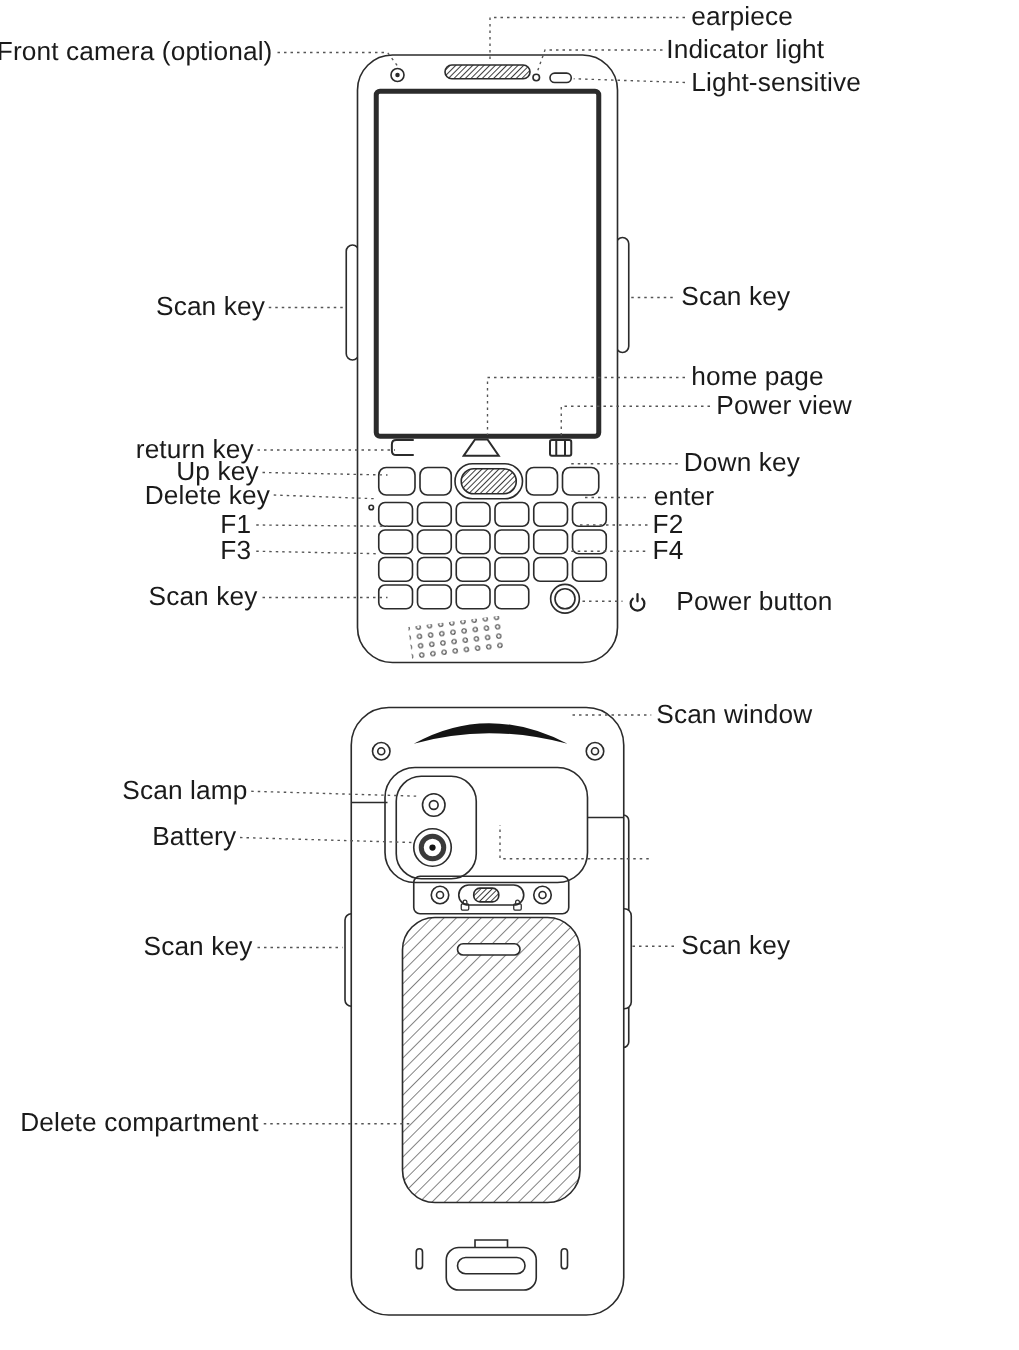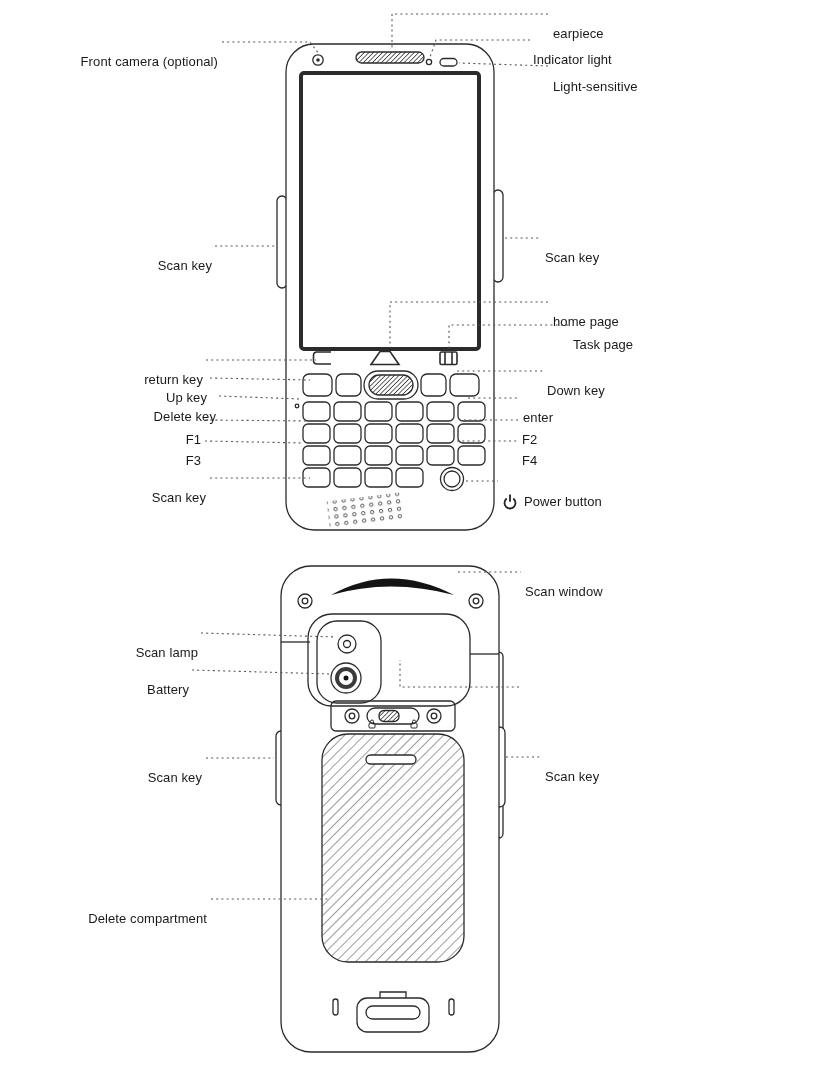--- a/index.html
+++ b/index.html
@@ -3,25 +3,25 @@
 <meta charset="utf-8">
 <style>
   * { margin:0; padding:0; box-sizing:border-box; }
   html,body { background:#fff; }
   .canvas {
     position:relative; width:815px; height:1080px; background:#ffffff;
     overflow:hidden; font-family:"Liberation Sans", sans-serif;
   }
   .canvas > svg { position:absolute; left:0; top:0; }
   .lbl {
-    position:absolute; font-size:13px; line-height:20px; color:#1a1a1a;
-    white-space:nowrap; letter-spacing:0.1px;margin-top:20px;
+    position:absolute; font-size:21px; line-height:20px; color:#1a1a1a;
+    white-space:nowrap; letter-spacing:0.1px;
   }
   .lbl.r { text-align:right; }
-  .lbl-power { display:flex; align-items:center; gap:6px; }
+  .lbl-power { display:flex; align-items:center; gap:23px; }
   .picon { display:inline-flex; }
 </style>
 </head>
 <body>
 
 <div class="canvas">
 
   <svg width="815" height="1080" viewBox="0 0 815 1080">
     <defs>
       <pattern id="hatch45" width="7" height="7" patternUnits="userSpaceOnUse" patternTransform="rotate(45)">
@@ -201,21 +201,21 @@
       <polyline points="506,757 541,757"></polyline>
       <polyline points="211,899 330,899"></polyline>
     </g>
   </svg>
 
   <div class="lbl" style="left:553px;top:4px">earpiece</div>
   <div class="lbl" style="left:533px;top:30px">Indicator light</div>
   <div class="lbl" style="left:553px;top:57px">Light-sensitive</div>
   <div class="lbl" style="left:545px;top:228px">Scan key</div>
   <div class="lbl" style="left:553px;top:292px">home page</div>
-  <div class="lbl" style="left:573px;top:315px">Task page</div>
+  <div class="lbl" style="left:573px;top:315px">Power view</div>
   <div class="lbl" style="left:547px;top:361px">Down key</div>
   <div class="lbl" style="left:523px;top:388px">enter</div>
   <div class="lbl" style="left:522px;top:410px">F2</div>
   <div class="lbl" style="left:522px;top:431px">F4</div>
   <div class="lbl lbl-power" style="left:502px;top:472px">
     <span class="picon">
       <svg viewBox="0 0 16 16" width="16" height="16">
         <path d="M8 1.2 V7" stroke="#222" stroke-width="1.8" stroke-linecap="round" fill="none"></path>
         <path d="M4.2 5 A5.5 5.5 0 1 0 11.8 5" stroke="#222" stroke-width="1.8" stroke-linecap="round" fill="none"></path>
       </svg>

